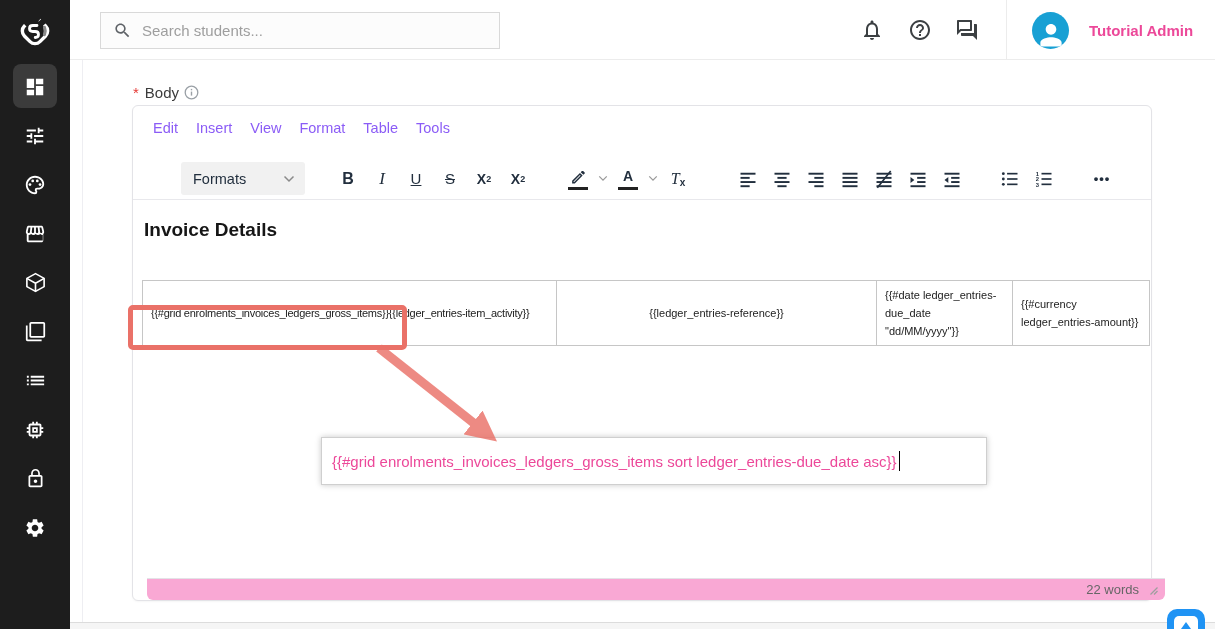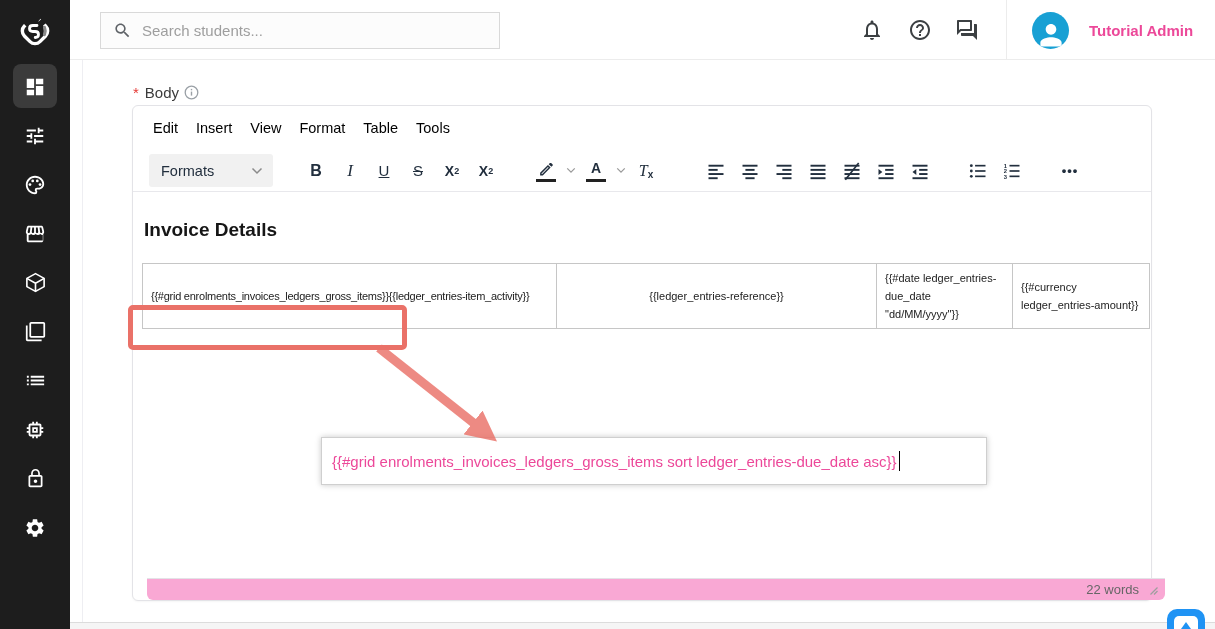--- a/index.html
+++ b/index.html
@@ -29,43 +29,43 @@
   .card-left-edge { position:absolute; left:12px; top:0; height:562px; width:1px; background:#eeeef2; }
   .main-bottom-line { position:absolute; left:0; top:562px; width:1145px; height:1px; background:#dcdcdc; }
   .main-bottom-strip { position:absolute; left:0; top:563px; width:1145px; height:6px; background:#f5f5f5; }
 
   .field-label { position:absolute; left:63px; top:24px; font-size:15px; color:#3c3c3c; display:flex; align-items:center; gap:5px; }
   .asterisk { color:#e53935; margin-right:1px; }
 
   
   .editor { position:absolute; left:62px; top:45px; width:1020px; height:496px; background:#fff; border:1px solid #e3e3e7; border-radius:6px; box-shadow:0 1px 2px rgba(0,0,0,0.04); }
   .menubar { position:absolute; left:0; top:0; height:44px; display:flex; align-items:center; padding-left:11px; }
-  .menu-item { padding:0 9px; font-size:14.5px; color:#000000; line-height:44px; cursor:pointer; border-radius:3px; }
-  .toolbar { position:absolute; left:0; top:44px; width:1018px; height:42px; display:flex; align-items:center; padding-left:16px; border-bottom:1px solid #e8e8ec; }
+  .menu-item { padding:0 9px; font-size:14.5px; color:#8b5cf6; line-height:44px; cursor:pointer; border-radius:3px; }
+  .toolbar { position:absolute; left:0; top:52px; width:1018px; height:42px; display:flex; align-items:center; padding-left:16px; border-bottom:1px solid #e8e8ec;justify-content:center; }
   .formats-select { width:124px; height:33px; background:#f1f1f1; border-radius:3px; display:flex; align-items:center; justify-content:space-between; padding:0 10px 0 12px; cursor:pointer; }
   .formats-select span { font-size:14.5px; color:#222f3e; }
   .tb-btn { width:34px; height:34px; min-width:34px; display:flex; align-items:center; justify-content:center; border-radius:3px; color:#222f3e; cursor:pointer; position:relative; }
   .tb-btn svg { display:block; }
   .g-bold { font-weight:700; font-size:16px; }
   .g-italic { font-style:italic; font-family:"Liberation Serif",serif; font-size:17px; }
   .g-underline { font-size:15px; text-decoration:underline; }
   .g-strike { font-size:15px; text-decoration:line-through; }
   .g-script { font-size:14px; font-weight:600; }
   .g-script sub, .g-script sup { font-size:9px; font-weight:700; }
   .chev-btn { width:16px; min-width:16px; height:34px; display:flex; align-items:center; justify-content:center; cursor:pointer; }
   .color-bar { position:absolute; left:7px; bottom:6px; width:20px; height:3px; background:#222; }
   .g-clear { font-size:15px; }
   .g-clear i { font-family:"Liberation Serif",serif; font-size:16px; }
   .g-clear .cx { font-size:10px; font-weight:700; }
   .sp26 { width:26px; min-width:26px; } .sp36 { width:36px; min-width:36px; } .sp24 { width:24px; min-width:24px; }
   .g-more { font-size:13px; letter-spacing:1px; font-weight:700; }
 
   
   .editor-content { position:absolute; left:0; top:86px; width:1018px; height:387px; padding:27px 11px 0 11px; }
-  .content-heading { font-size:19px; font-weight:700; color:#161616; margin-bottom:22px; }
+  .content-heading { font-size:19px; font-weight:700; color:#161616; margin-bottom:39px; }
   table.inv { border-collapse:collapse; width:1007px; margin-left:-2px; table-layout:fixed; }
   table.inv th, table.inv td { border:1px solid #c6c6c6; }
   table.inv th { background:#f3f3f3; font-size:12px; font-weight:700; color:#000; text-align:left; padding:6px 8px; height:28px; }
   table.inv td { height:65px; font-size:11px; color:#222; padding:4px 8px; vertical-align:middle; line-height:1.65; }
   .c1 { width:414px; } .c2 { width:320px;text-align:center; } .c3 { width:136px; } .c4 { width:137px; }
   .nowrap-cell { white-space:nowrap; letter-spacing:-0.25px; overflow:hidden; display:block; }
 
   
   .red-box { position:absolute; left:-5px; top:199px; width:279px; height:45px; border:5px solid #ea7168; border-radius:5px; z-index:5; pointer-events:none; }
   .red-arrow { position:absolute; left:220px; top:230px; z-index:5; pointer-events:none; }

